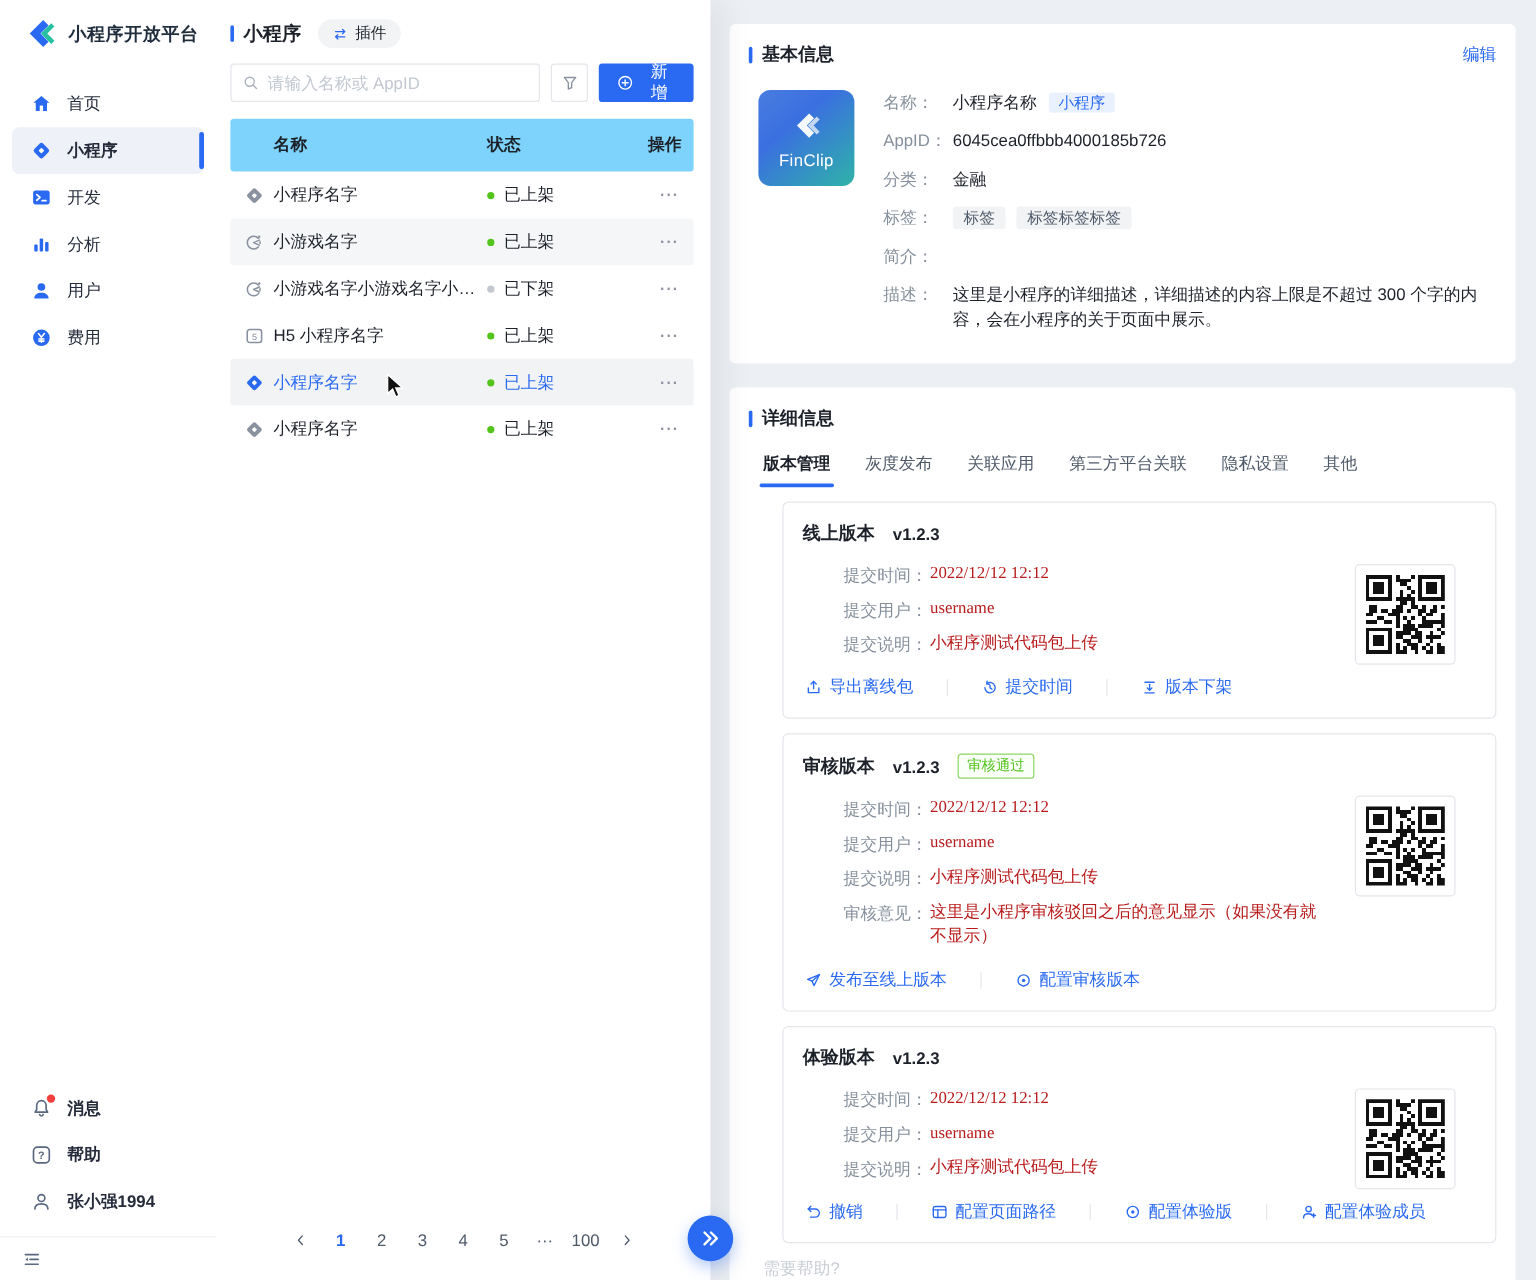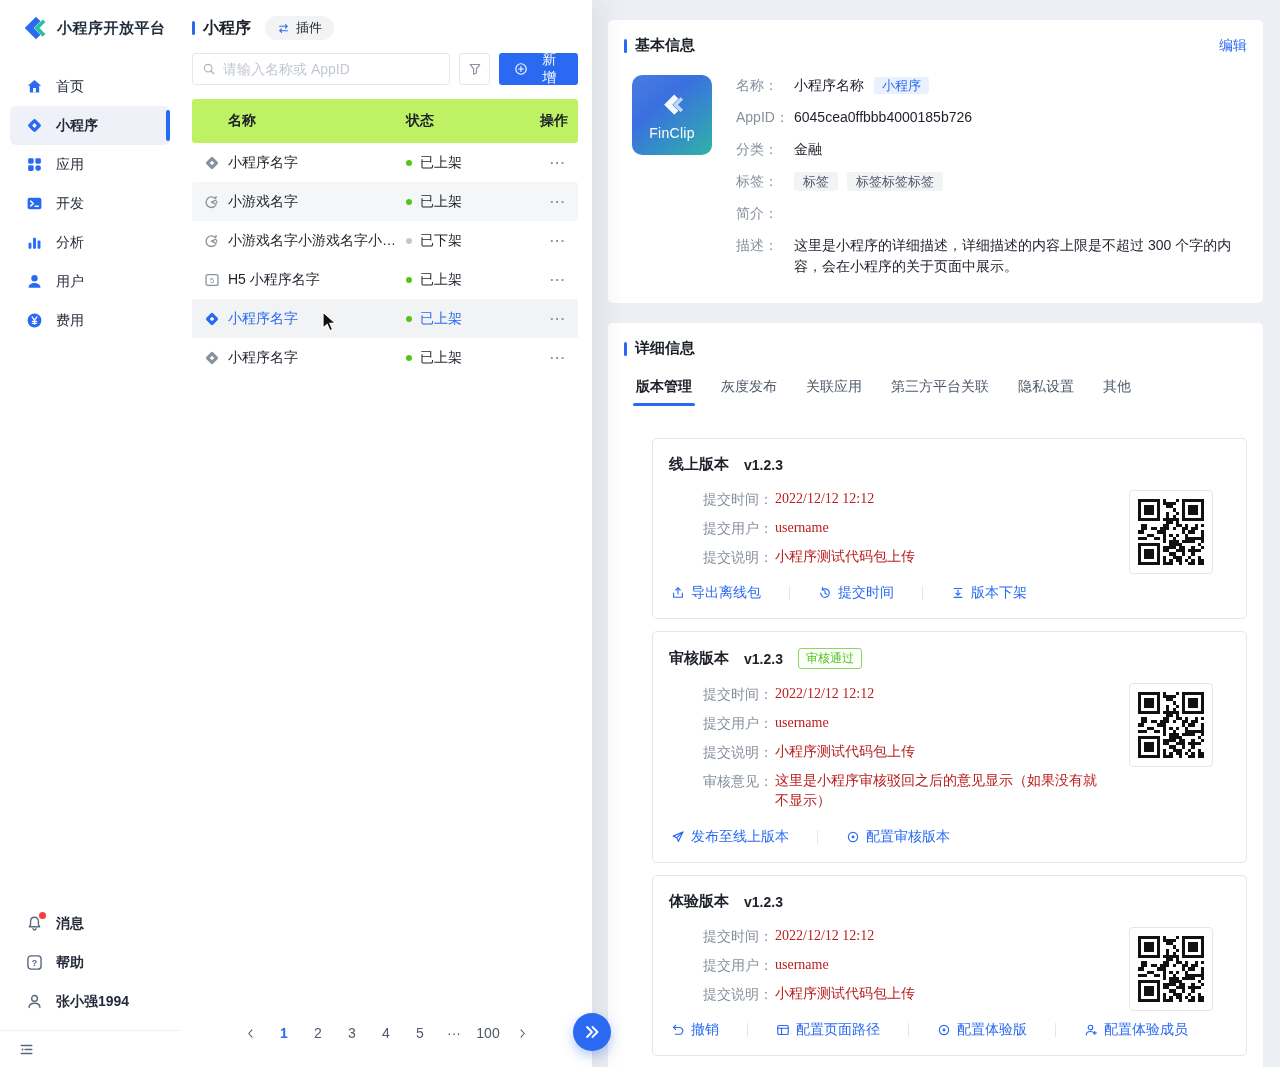--- a/index.html
+++ b/index.html
@@ -43,21 +43,21 @@
   .toolbar { display:flex; align-items:center; margin:13px 14px 0 12px; gap:9px; }
   .search-box { width:260px; height:32px; border:1px solid #e5e6eb; border-radius:3px; display:flex; align-items:center; padding:0 9px; gap:7px; background:#fff; }
   .search-box .ico { width:14px; height:14px; color:#aab0bb; }
   .search-box input { border:none; outline:none; width:100%; font-size:14px; color:#1d2129; background:transparent; font-family:inherit; }
   .search-box input::placeholder { color:#c2c7d0; }
   .icon-btn { width:32px; height:32px; border:1px solid #e5e6eb; border-radius:3px; display:flex; align-items:center; justify-content:center; color:#8a919f; background:#fff; cursor:pointer; }
   .icon-btn .ico { width:14px; height:14px; }
   .primary-btn { height:32px; padding:0 15px; background:#2a6af2; color:#fff; border:none; border-radius:3px; display:flex; align-items:center; gap:7px; font-size:14px; cursor:pointer; margin-left:auto; font-family:inherit; }
   .primary-btn .ico { width:14px; height:14px; color:#fff; }
   .table { margin:14px 14px 0 12px; }
-  .t-head { display:flex; align-items:center; height:44px; background:#bef264; border-radius:3px; font-weight:bold; color:#1d2129; }
+  .t-head { display:flex; align-items:center; height:44px; background:#7dd3fc; border-radius:3px; font-weight:bold; color:#1d2129; }
   .t-head .h-name { flex:1; padding-left:36px; }
   .t-head .h-status { width:116px; }
   .t-head .h-ops { width:56px; text-align:right; padding-right:10px; }
   .t-row { display:flex; align-items:center; height:39px; border-radius:3px; cursor:pointer; }
   .t-row.hover { background:#f5f6f7; }
   .t-row.selected { background:#f2f3f5; }
   .cell-name { flex:1; display:flex; align-items:center; gap:8px; padding-left:12px; min-width:0; }
   .cell-name .ico { width:16px; height:16px; color:#8a919f; }
   .cell-name .nm { white-space:nowrap; overflow:hidden; text-overflow:ellipsis; }
   .t-row.selected .cell-name .ico, .t-row.selected .nm, .t-row.selected .st { color:#2a6af2; }
@@ -87,21 +87,21 @@
   .f-label { width:58px; color:#86909c; flex-shrink:0; }
   .f-value { color:#1d2129; }
   .badge-mini { background:#eaf1fe; color:#2a6af2; border-radius:3px; padding:1px 8px; font-size:13px; margin-left:10px; }
   .tag { background:#f2f3f5; color:#4e5969; border-radius:3px; padding:2px 9px; font-size:13px; margin-right:9px; }
 
   .card-detail { padding:16px 16px 0 16px; }
   .tabs { display:flex; gap:29px; margin:20px 0 0 12px; }
   .tab { padding-bottom:10px; color:#4e5969; cursor:pointer; position:relative; }
   .tab.active { color:#1d2129; font-weight:bold; }
   .tab.active::after { content:""; position:absolute; left:-3px; right:-3px; bottom:0; height:3px; border-radius:2px; background:#2a6af2; }
-  .vcards { margin-top:32px; display:flex; flex-direction:column; gap:12px;padding-left:28px; }
+  .vcards { margin-top:12px; display:flex; flex-direction:column; gap:12px;padding-left:28px; }
   .vcard { border:1px solid #e5e6eb; border-radius:5px; padding:16px 16px 13px 16px; position:relative; }
   .v-title-row { display:flex; align-items:center; gap:15px; }
   .v-title { font-size:15px; font-weight:bold; }
   .v-ver { font-weight:bold; }
   .v-badge { border:1px solid #8ed563; color:#52c41a; background:#fbfffa; font-size:12px; border-radius:3px; padding:1px 7px; font-weight:normal; }
   .v-fields { margin:15px 0 0 34px; display:flex; flex-direction:column; gap:9px; line-height:20px; padding-right:120px; }
   .v-frow { display:flex; }
   .v-label { width:72px; color:#86909c; flex-shrink:0; }
   .v-value { color:#b91c1c;font-family:Liberation Serif, serif; }
   .v-actions { display:flex; align-items:center; margin:17px 0 3px 2px;gap:12px; }
@@ -141,31 +141,20 @@
         <span>首页</span>
       </div>
       <div class="nav-item active">
         <span class="ico">
           <svg viewBox="0 0 16 16">
             <rect x="3.2" y="3.2" width="9.6" height="9.6" rx="1.8" transform="rotate(45 8 8)" fill="currentColor" stroke="none"></rect>
             <rect x="6.4" y="6.4" width="3.2" height="3.2" rx="0.6" transform="rotate(45 8 8)" fill="#fff" stroke="none"></rect>
           </svg>
         </span>
         <span>小程序</span>
-      </div>
-      <div class="nav-item">
-        <span class="ico">
-          <svg viewBox="0 0 16 16" fill="currentColor">
-            <rect x="2" y="2" width="5.2" height="5.2" rx="1.3" fill="currentColor"></rect>
-            <rect x="8.8" y="2" width="5.2" height="5.2" rx="1.3" fill="currentColor"></rect>
-            <rect x="2" y="8.8" width="5.2" height="5.2" rx="1.3" fill="currentColor"></rect>
-            <rect x="8.8" y="8.8" width="5.2" height="5.2" rx="2.6" fill="currentColor"></rect>
-          </svg>
-        </span>
-        <span>应用</span>
       </div>
       <div class="nav-item">
         <span class="ico">
           <svg viewBox="0 0 16 16">
             <rect x="1.5" y="2.5" width="13" height="11" rx="2" fill="currentColor" stroke="none"></rect>
             <path d="M4.4 5.8 L6.9 8 L4.4 10.2" fill="none" stroke="#fff" stroke-width="1.4" stroke-linecap="round" stroke-linejoin="round"></path>
             <path d="M8.6 10.6 H11.6" stroke="#fff" stroke-width="1.4" stroke-linecap="round"></path>
           </svg>
         </span>
         <span>开发</span>

